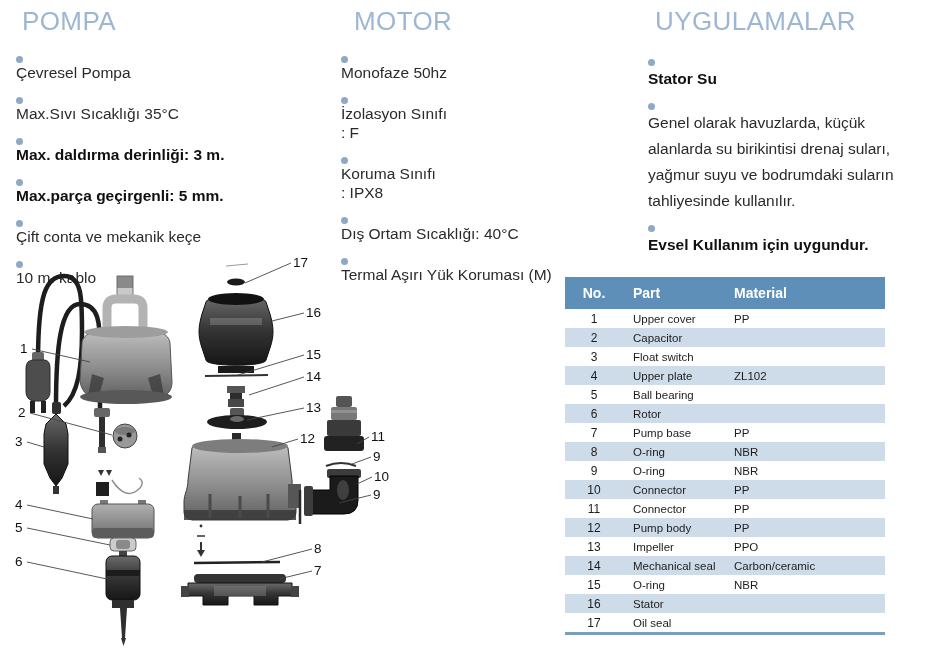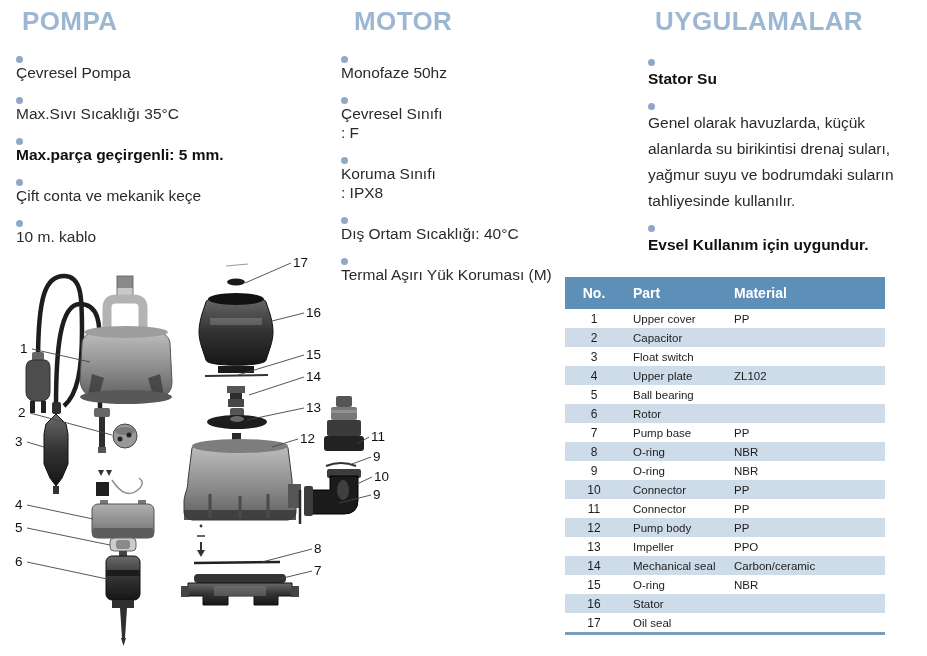--- a/index.html
+++ b/index.html
@@ -8,21 +8,21 @@
     background:#ffffff;
     font-family:"Liberation Sans", sans-serif;
     -webkit-font-smoothing:antialiased;
   }
   
   .spec-col { position:absolute; top:6px; }
   .col-pompa { left:16px; width:330px; }
   .col-motor { left:341px; width:280px; }
   .col-uygulamalar { left:648px; width:262px; }
   h2.sec-title {
-    font-size:26px; font-weight:bold; color:#9db7d3;
+    font-size:26px; font-weight:normal; color:#9db7d3;
     margin:0 0 13px 0; letter-spacing:0.4px;
   }
   .col-pompa  h2.sec-title { margin-left:6px; }
   .col-motor  h2.sec-title { margin-left:13px; }
   .col-uygulamalar h2.sec-title { margin-left:7px; }
   ul.spec { list-style:none; margin:0; padding:0; }
   li.item {
     display:flex; align-items:flex-start;
     margin-bottom:9px; font-size:15.5px; color:#2a2a2a; line-height:19px;flex-direction:column;
   }
@@ -68,20 +68,24 @@
     <li class="item">
         <span class="dot"></span>
         <span class="txt">Çevresel Pompa</span>
       </li>
     <li class="item">
         <span class="dot"></span>
         <span class="txt">Max.Sıvı Sıcaklığı 35°C</span>
       </li>
     <li class="item">
         <span class="dot"></span>
+        <span class="txt b">Max. daldırma derinliği: 3 m.</span>
+      </li>
+    <li class="item">
+        <span class="dot"></span>
         <span class="txt b">Max.parça geçirgenli: 5 mm.</span>
       </li>
     <li class="item">
         <span class="dot"></span>
         <span class="txt">Çift conta ve mekanik keçe</span>
       </li>
     <li class="item">
         <span class="dot"></span>
         <span class="txt">10 m. kablo</span>
       </li>
@@ -90,21 +94,21 @@
 
 <section class="spec-col col-motor">
   <h2 class="sec-title">MOTOR</h2>
   <ul class="spec">
     <li class="item">
         <span class="dot"></span>
         <span class="txt">Monofaze 50hz</span>
       </li>
     <li class="item">
         <span class="dot"></span>
-        <span class="txt lblw">Çevresel Sınıfı</span>
+        <span class="txt lblw">İzolasyon Sınıfı</span>
         <span class="txt">: F</span>
       </li>
     <li class="item">
         <span class="dot"></span>
         <span class="txt lblw">Koruma Sınıfı</span>
         <span class="txt">: IPX8</span>
       </li>
     <li class="item">
         <span class="dot"></span>
         <span class="txt">Dış Ortam Sıcaklığı: 40°C</span>

